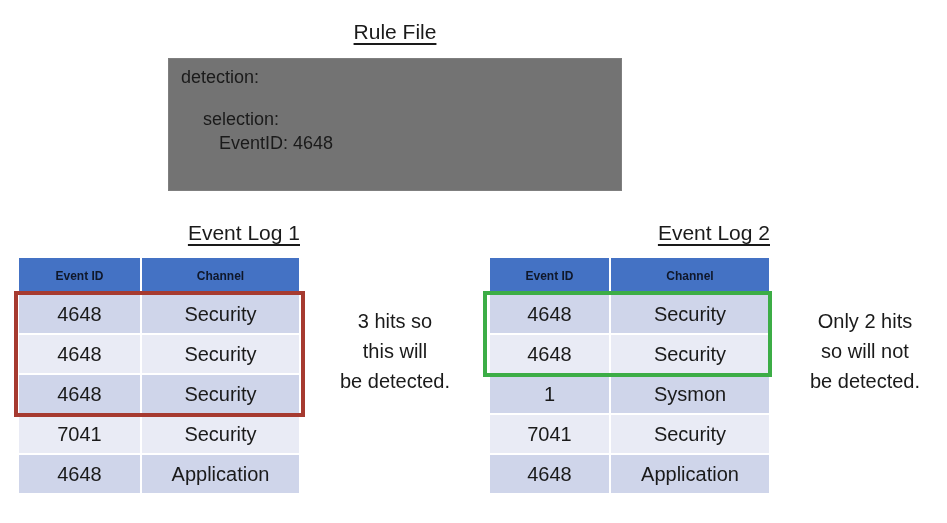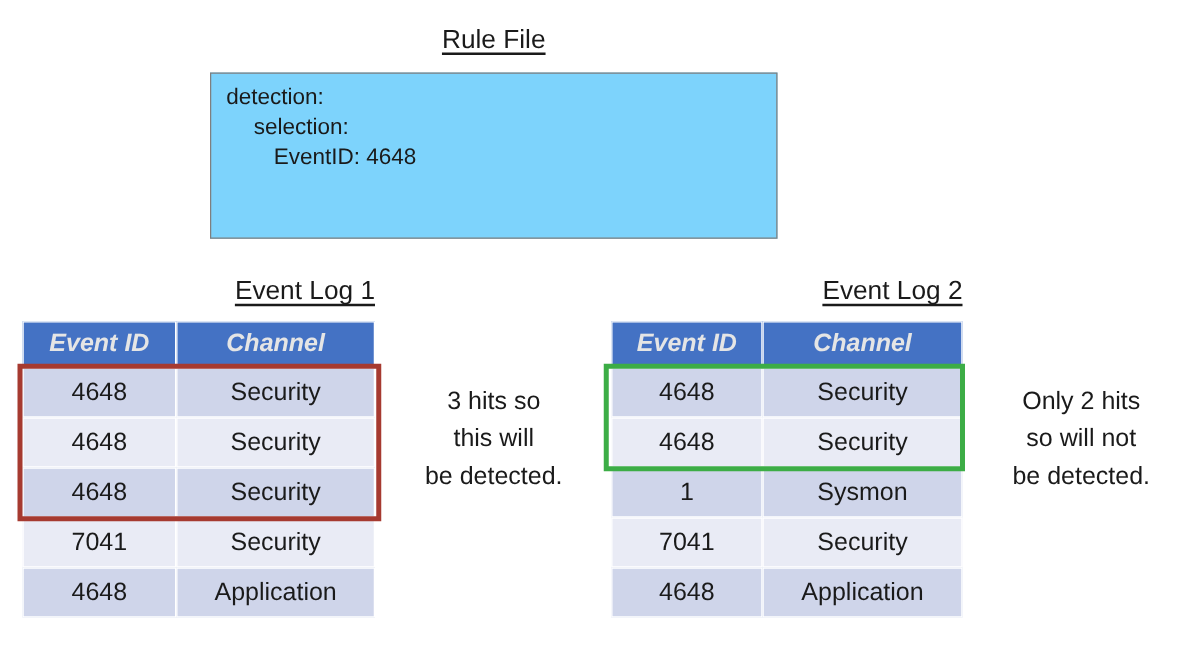--- a/index.html
+++ b/index.html
@@ -21,24 +21,24 @@
     text-align: center; font-size: 21px; color: #1a1a1a;
   }
   .underlined {
     text-decoration: underline;
     text-underline-offset: 4px;
     text-decoration-thickness: 1.5px;
   }
   .rule-box {
     left: 168px; top: 58px; width: 454px; height: 133px;
     border: 1px solid #7f7f7f; box-sizing: border-box;
-    padding: 6px 10px 0 12px; background: #7dd3fc;
+    padding: 6px 10px 0 12px; background: #737373;
   }
   .rule-line { font-size: 18px; line-height: 24px; white-space: pre; color: #1a1a1a; }
-  .ind1 { padding-left: 22px; }
+  .ind1 { padding-left: 22px; margin-top: 18px; }
   .ind2 { padding-left: 38px; }
 
   
   .log-title {
     text-align: right; font-size: 21px; color: #1a1a1a;
   }
   .log-title-1 { left: 18px; top: 221px; width: 282px; }
   .log-title-2 { left: 489px; top: 221px; width: 281px; }
 
   
@@ -49,22 +49,22 @@
   .log-table-1 { left: 18px; top: 257px; width: 282px; }
   .log-table-2 { left: 489px; top: 257px; width: 281px; }
   .log-table th, .log-table td {
     border: 1.5px solid #ffffff;
     box-sizing: border-box;
     text-align: center;
     padding: 0;
     overflow: hidden;
   }
   .log-table th {
-    background: #4472C4; color: #e5e5e5;
-    font-weight: bold; font-size: 20px; height: 37px; font-style: italic;
+    background: #4472C4; color: #0f172a;
+    font-weight: bold; font-size: 12px; height: 37px;
   }
   .log-table td { font-size: 20px; height: 40px; color: #1a1a1a; }
   .log-table tbody tr:nth-child(odd) td { background: #CFD5EA; }
   .log-table tbody tr:nth-child(even) td { background: #E9EBF5; }
   .col-id-1 { width: 123px; } .col-ch-1 { width: 159px; }
   .col-id-2 { width: 121px; } .col-ch-2 { width: 160px; }
 
   
   .hl-frame { box-sizing: border-box; pointer-events: none; background: transparent; }
   .hl-red {

